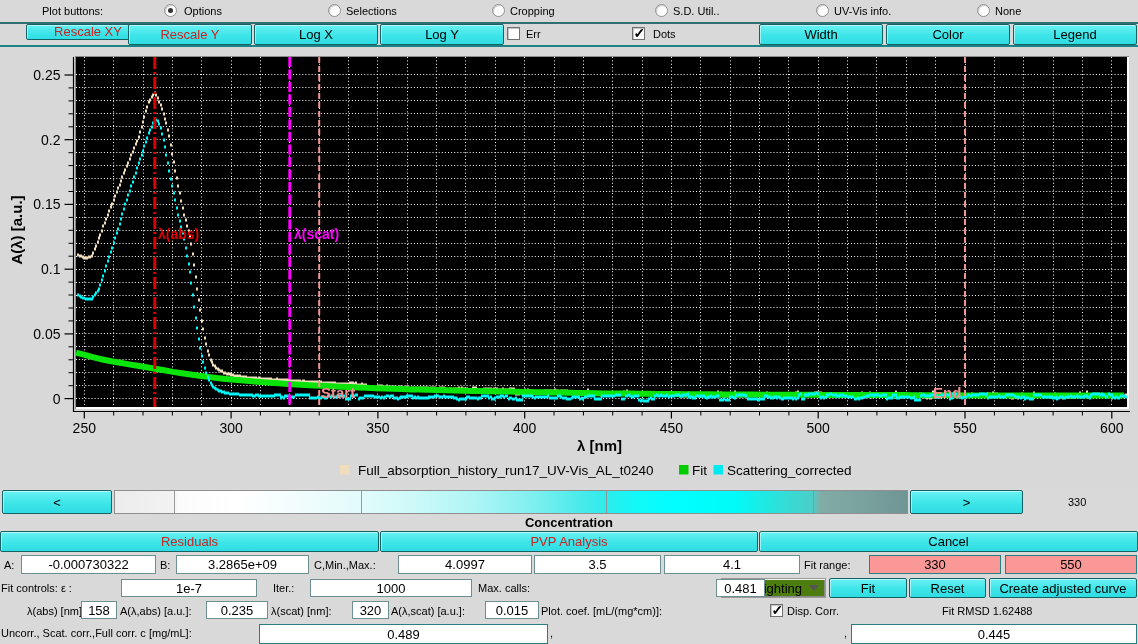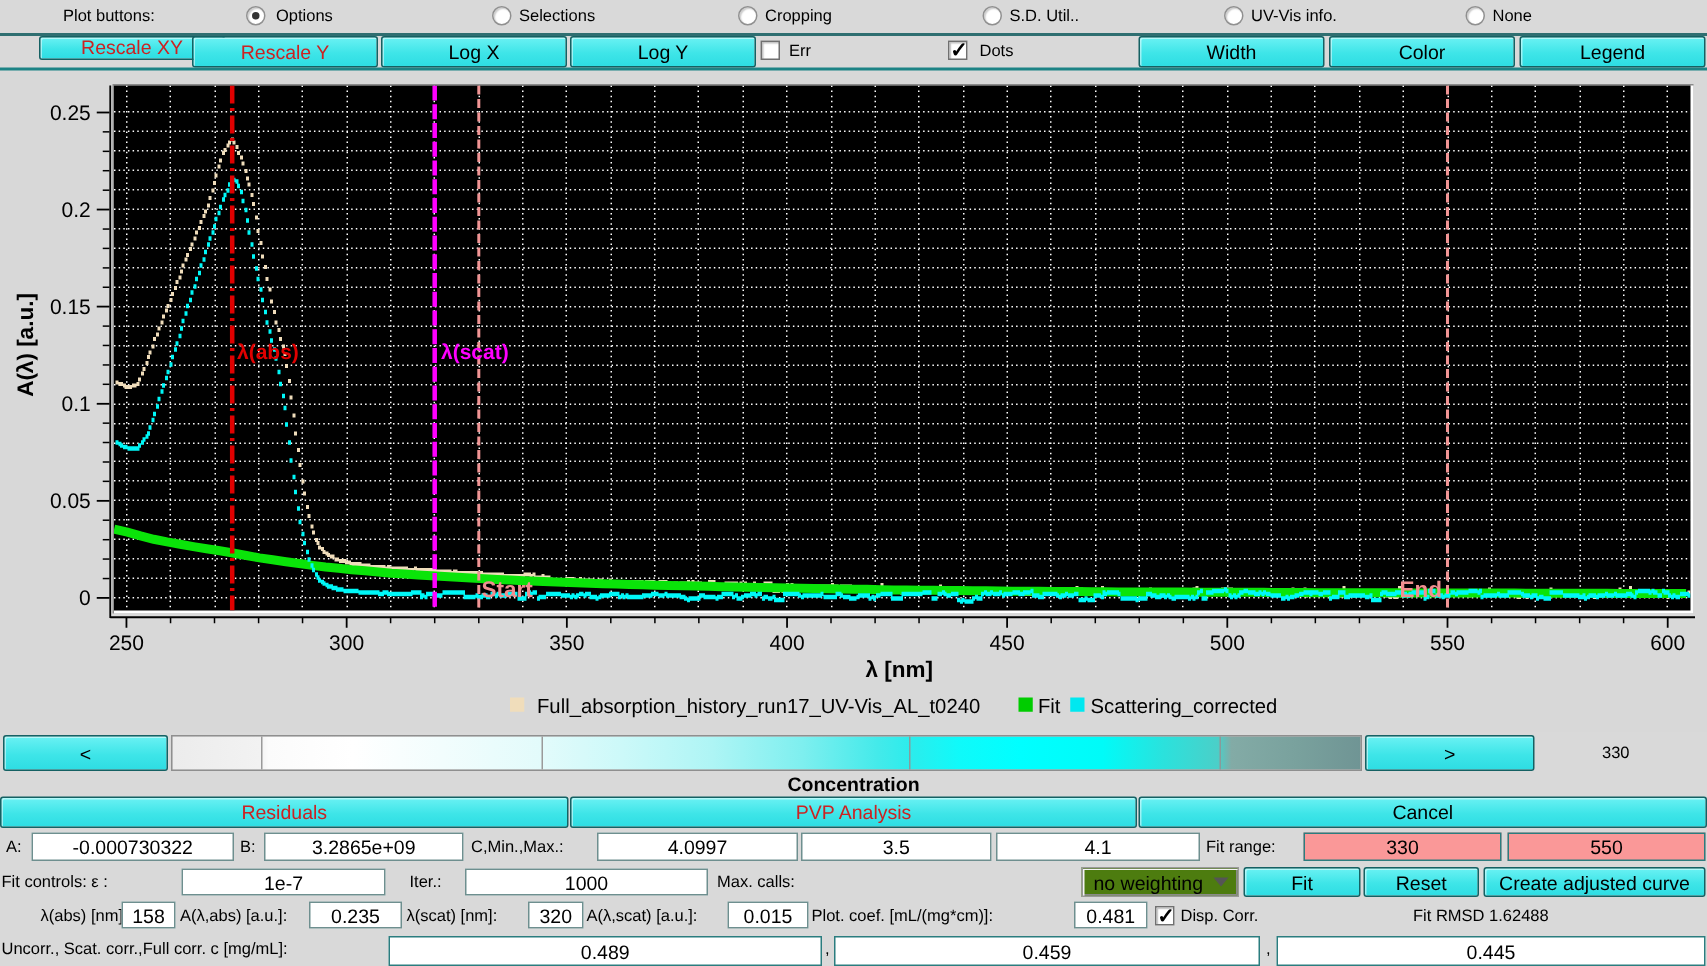--- a/index.html
+++ b/index.html
@@ -265,23 +265,22 @@
 
  <div class="lbl" style="left:1px;top:600px;height:22px;padding-left:26px;">λ(abs) [nm]:</div>
  <div class="entry" style="left:81px;top:601px;width:36px;height:18px;">158</div>
  <div class="lbl" style="left:120px;top:600px;height:22px;">A(λ,abs) [a.u.]:</div>
  <div class="entry" style="left:206px;top:601px;width:62px;height:18px;">0.235</div>
  <div class="lbl" style="left:271px;top:600px;height:22px;">λ(scat) [nm]:</div>
  <div class="entry" style="left:352px;top:601px;width:37px;height:18px;">320</div>
  <div class="lbl" style="left:391px;top:600px;height:22px;">A(λ,scat) [a.u.]:</div>
  <div class="entry" style="left:485px;top:601px;width:54px;height:18px;">0.015</div>
  <div class="lbl" style="left:541px;top:600px;height:22px;">Plot. coef. [mL/(mg*cm)]:</div>
- <div class="entry" style="left:716px;top:601px;width:49px;height:18px;">0.481</div>
+ <div class="entry" style="left:716px;top:579px;width:49px;height:18px;">0.481</div>
  <div class="cb on" style="left:770px;top:604px;"></div>
  <div class="lbl" style="left:787px;top:600px;height:22px;">Disp. Corr.</div>
  <div class="lbl" style="left:942px;top:600px;height:22px;">Fit RMSD 1.62488</div>
 
  <div class="lbl" style="left:1px;top:622px;height:22px;">Uncorr., Scat. corr.,Full corr. c [mg/mL]:</div>
  <div class="entry" style="left:259px;top:624px;width:289px;height:20px;border-color:#2b7d7f;">0.489</div>
  <div class="lbl" style="left:550px;top:622px;height:22px;">,</div>
- <div class="entry" style="left:556px;top:624px;width:284px;height:20px;border-color:#2b7d7f;">0.459</div>
  <div class="lbl" style="left:844px;top:622px;height:22px;">,</div>
  <div class="entry" style="left:851px;top:624px;width:286px;height:20px;border-color:#2b7d7f;">0.445</div>
 </div>
 </body></html>

